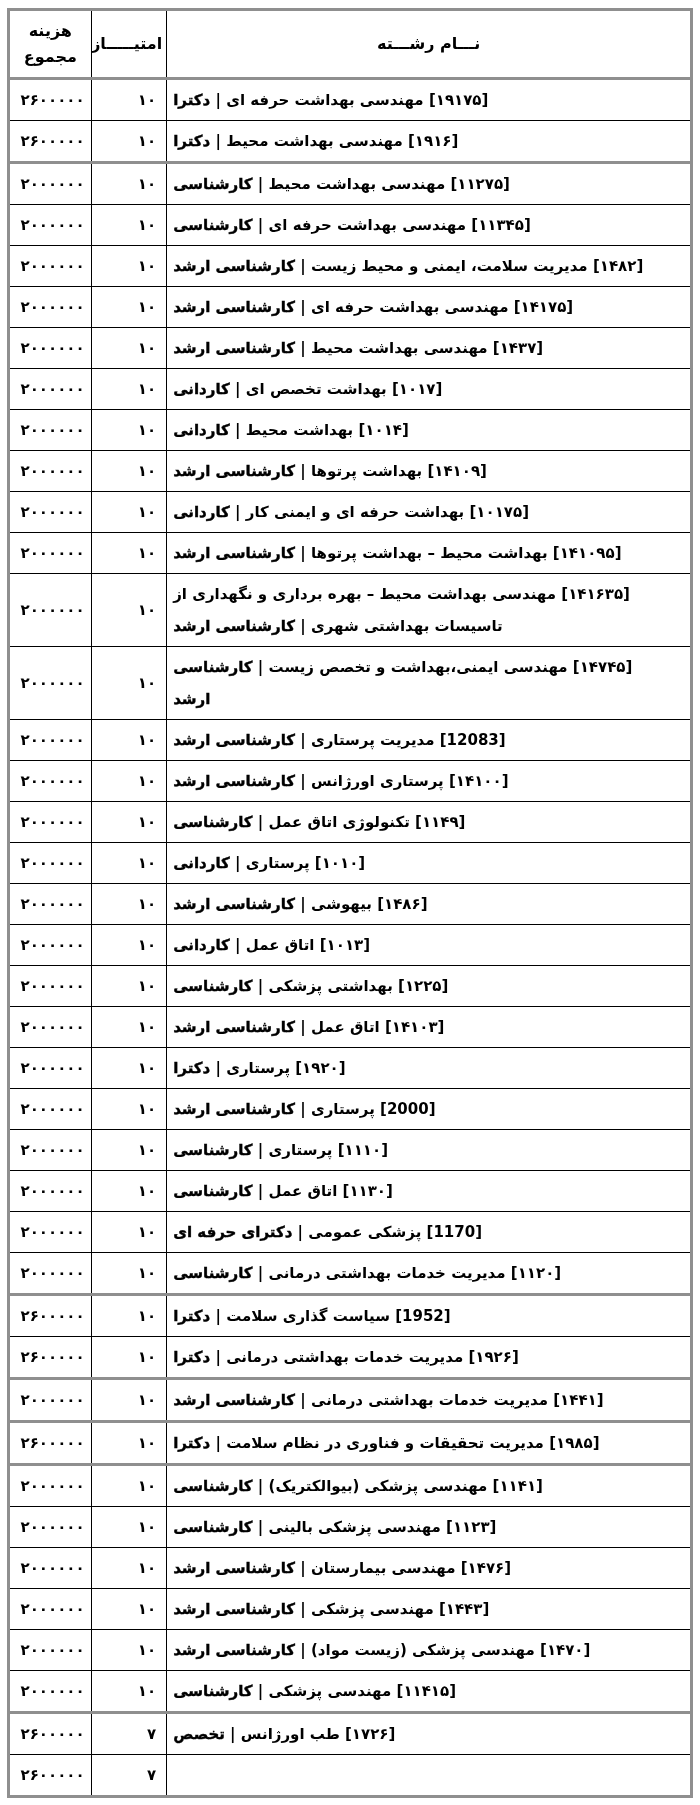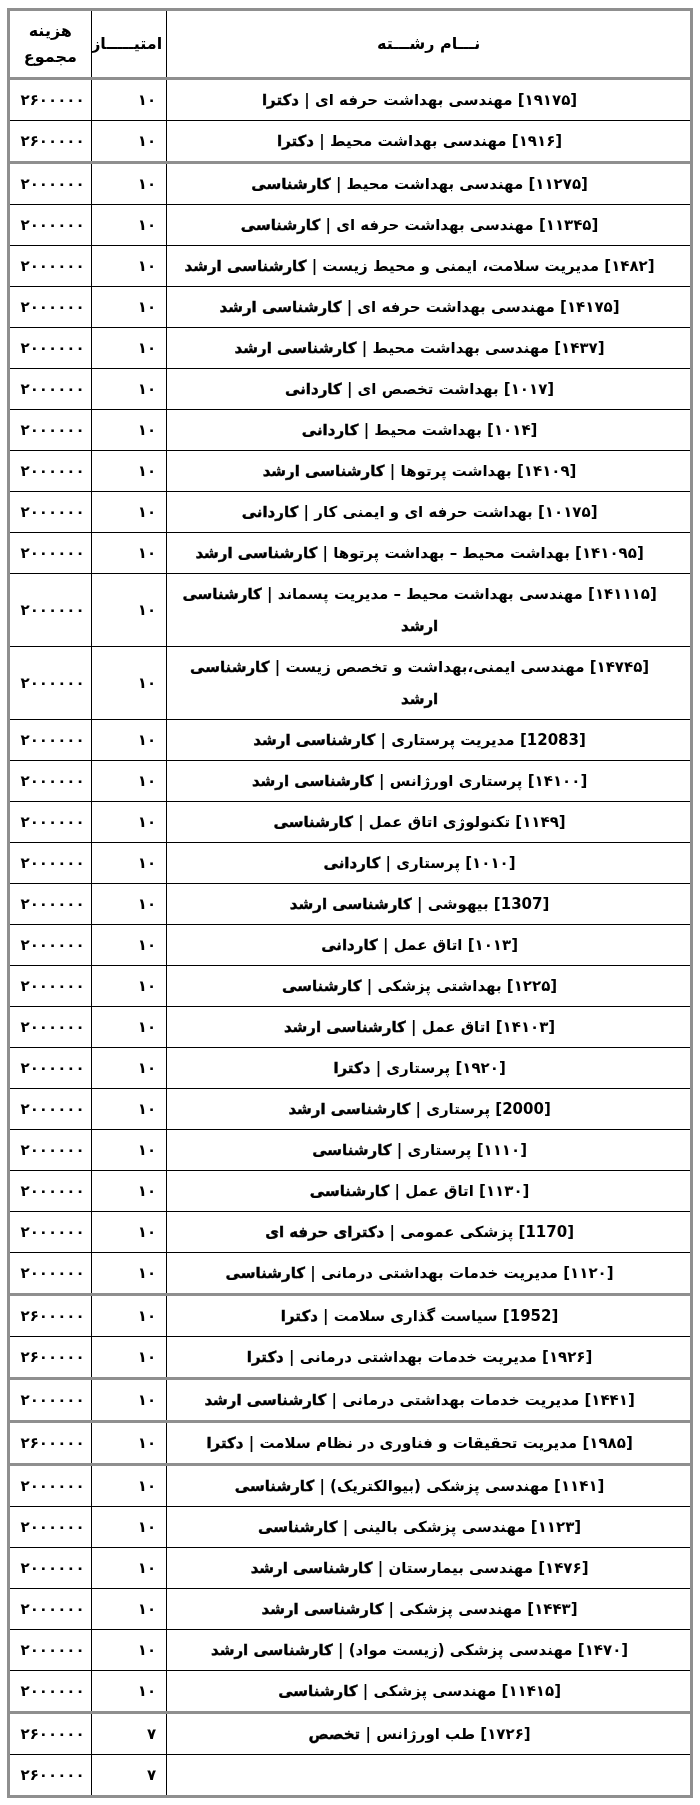--- a/index.html
+++ b/index.html
@@ -35,21 +35,21 @@
     line-height: 26px;
     padding: 2px 4px;
   }
   tbody td {
     font-size: 15px;
     line-height: 32px;
     padding: 4px 0;
     vertical-align: middle;
   }
   td.c-name {
-    text-align: center;
+    text-align: left;
     padding-right: 24px;
     padding-left: 6px;
   }
   td.c-score {
     text-align: right;
     padding-right: 10px;
   }
   td.c-cost {
     text-align: right;
     padding-right: 6px;
@@ -134,21 +134,21 @@
     <td class="c-name"><span>[۱۰۱۷۵]</span> <span>بهداشت حرفه ای و ایمنی کار</span> <span>|</span> <span class="degree">کاردانی</span></td>
     <td class="c-score">۱۰</td>
     <td class="c-cost">۲۰۰۰۰۰۰</td>
   </tr>
       <tr>
     <td class="c-name"><span>[۱۴۱۰۹۵]</span> <span>بهداشت محیط – بهداشت پرتوها</span> <span>|</span> <span class="degree">کارشناسی ارشد</span></td>
     <td class="c-score">۱۰</td>
     <td class="c-cost">۲۰۰۰۰۰۰</td>
   </tr>
       <tr>
-    <td class="c-name"><span>[۱۴۱۱۱۵]</span> <span>مهندسی بهداشت محیط – مدیریت پسماند</span> <span>|</span> <span class="degree">کارشناسی ارشد</span></td>
+    <td class="c-name"><span>[۱۴۱۶۳۵]</span> <span>مهندسی بهداشت محیط – بهره برداری و نگهداری از تاسیسات بهداشتی شهری</span> <span>|</span> <span class="degree">کارشناسی ارشد</span></td>
     <td class="c-score">۱۰</td>
     <td class="c-cost">۲۰۰۰۰۰۰</td>
   </tr>
       <tr>
     <td class="c-name"><span>[۱۴۷۴۵]</span> <span>مهندسی ایمنی،بهداشت و تخصص زیست</span> <span>|</span> <span class="degree">کارشناسی ارشد</span></td>
     <td class="c-score">۱۰</td>
     <td class="c-cost">۲۰۰۰۰۰۰</td>
   </tr>
       <tr>
     <td class="c-name"><span>[12083]</span> <span>مدیریت پرستاری</span> <span>|</span> <span class="degree">کارشناسی ارشد</span></td>
@@ -164,21 +164,21 @@
     <td class="c-name"><span>[۱۱۴۹]</span> <span>تکنولوژی اتاق عمل</span> <span>|</span> <span class="degree">کارشناسی</span></td>
     <td class="c-score">۱۰</td>
     <td class="c-cost">۲۰۰۰۰۰۰</td>
   </tr>
       <tr>
     <td class="c-name"><span>[۱۰۱۰]</span> <span>پرستاری</span> <span>|</span> <span class="degree">کاردانی</span></td>
     <td class="c-score">۱۰</td>
     <td class="c-cost">۲۰۰۰۰۰۰</td>
   </tr>
       <tr>
-    <td class="c-name"><span>[1307]</span> <span>بیهوشی</span> <span>|</span> <span class="degree">کارشناسی ارشد</span></td>
+    <td class="c-name"><span>[۱۴۸۶]</span> <span>بیهوشی</span> <span>|</span> <span class="degree">کارشناسی ارشد</span></td>
     <td class="c-score">۱۰</td>
     <td class="c-cost">۲۰۰۰۰۰۰</td>
   </tr>
       <tr>
     <td class="c-name"><span>[۱۰۱۳]</span> <span>اتاق عمل</span> <span>|</span> <span class="degree">کاردانی</span></td>
     <td class="c-score">۱۰</td>
     <td class="c-cost">۲۰۰۰۰۰۰</td>
   </tr>
       <tr>
     <td class="c-name"><span>[۱۲۲۵]</span> <span>بهداشتی پزشکی</span> <span>|</span> <span class="degree">کارشناسی</span></td>

